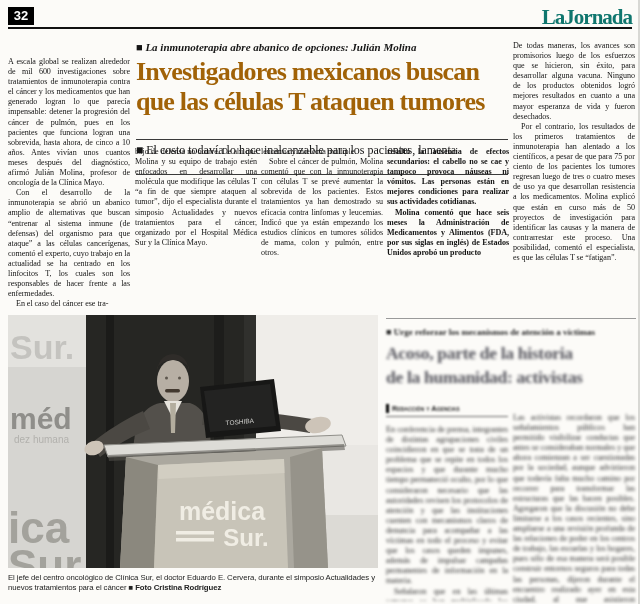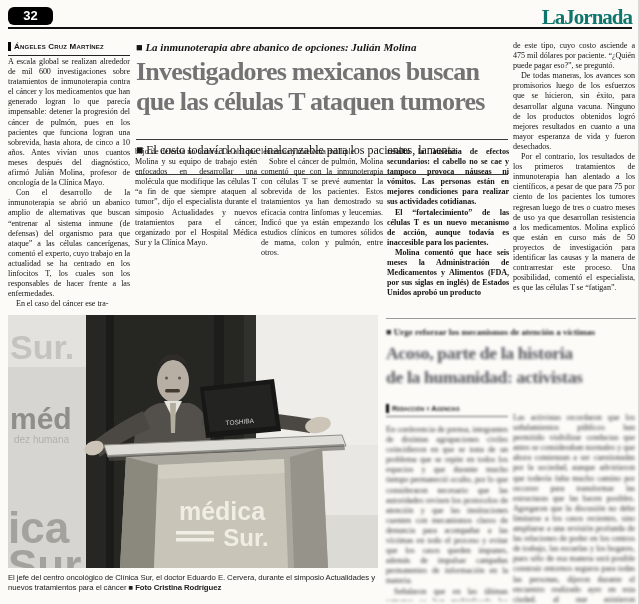--- a/index.html
+++ b/index.html
@@ -1,38 +1,38 @@
 <!DOCTYPE html>
 <html lang="es"><head>
 <meta charset="utf-8">
 <style>
   html,body{margin:0;padding:0;background:#e8e8e8;}
   .page{position:relative;width:640px;height:604px;background:#fcfbf8;overflow:hidden;
         font-family:"Liberation Serif","DejaVu Serif",serif;color:#151515;}
   
-  .pagenum{position:absolute;left:8px;top:7px;width:45px;height:18px;background:#000;color:#fff;
-           font:bold 13px/18px "Liberation Sans",sans-serif;text-align:center;border-radius:6px;}
+  .pagenum{position:absolute;left:8px;top:7px;width:26px;height:18px;background:#000;color:#fff;
+           font:bold 13px/18px "Liberation Sans",sans-serif;text-align:center;}
   .sectionline{position:absolute;left:40px;top:8px;white-space:nowrap;
            font-family:"Liberation Sans",sans-serif;font-weight:bold;}
   .sectionname{font-variant:small-caps;font-size:14px;letter-spacing:.2px;}
   .dateline{font-variant:small-caps;font-size:9px;letter-spacing:.2px;margin-left:4px;}
   .masthead{position:absolute;right:8px;top:5px;font-family:"Liberation Serif",serif;
            font-weight:bold;font-size:21px;letter-spacing:-1px;color:#0f766e;}
   .toprule{position:absolute;left:8px;top:27px;width:624px;height:2px;background:#111;}
   
   .byline{position:absolute;left:8px;top:42px;width:122px;padding-bottom:4px;
           border-bottom:1px solid #222;display:flex;align-items:center;gap:3px;
           font-family:"Liberation Sans",sans-serif;font-weight:bold;font-size:8px;
           font-variant:small-caps;letter-spacing:.2px;white-space:nowrap;overflow:hidden;}
   .bar{display:inline-block;width:3px;height:9px;background:#000;flex:0 0 auto;}
   
   .kicker{position:absolute;left:136px;top:41px;width:374px;font-weight:bold;font-size:11px;
           white-space:nowrap;overflow:hidden;font-style:italic;}
   .headline{position:absolute;left:136px;top:57px;width:376px;height:62px;overflow:hidden;
-          font-weight:bold;font-size:26px;line-height:30px;letter-spacing:-.8px;color:#737373;}
+          font-weight:bold;font-size:26px;line-height:30px;letter-spacing:-.8px;color:#a16207;}
   .headline div{white-space:nowrap;}
   .subhead{position:absolute;left:136px;top:119px;width:372px;border-top:1px solid #3a3a3a;
           border-bottom:1px solid #3a3a3a;padding:3px 0 16px;font-size:12px;white-space:nowrap;overflow:hidden;margin-top:20px;}
   
   .col{position:absolute;width:122px;overflow:hidden;text-align:justify;
        font-size:8.1px;line-height:10.1px;letter-spacing:-.05px;color:#141414;
        -webkit-hyphens:auto;hyphens:auto;}
   .col p{margin:0;}
   .col p + p{text-indent:8px;}
   #c1{left:8px;top:57px;height:251px;}
@@ -67,24 +67,20 @@
 </style>
 </head>
 <body>
 
 <div class="page">
 
   <div class="pagenum">32</div>
   <div class="masthead">LaJornada</div>
   <div class="toprule"></div>
 
-  <div class="byline">
-    <span class="bar"></span>
-    <span>Ángeles Cruz Martínez</span>
-  </div>
 
   <div class="kicker">■ La inmunoterapia abre abanico de opciones: Julián Molina</div>
   <div class="headline">
     <div>Investigadores mexicanos buscan</div>
     <div>que las células T ataquen tumores</div>
   </div>
   <div class="subhead">■ El costo todavía lo hace inalcanzable para los pacientes, lamenta</div>
 
   <div class="col" id="c1">
     <p>A escala global se realizan alrededor de mil 600 investigaciones sobre tratamientos de inmunoterapia contra el cáncer y los medicamentos que han generado logran lo que parecía impensable: detener la progresión del cáncer de pulmón, pues en los pacientes que funciona logran una sobrevida, hasta ahora, de cinco a 10 años. Antes vivían unos cuantos meses después del diagnóstico, afirmó Julián Molina, profesor de oncología de la Clínica Mayo.</p>
@@ -93,25 +89,23 @@
   </div>
   <div class="col" id="c2">
     <p>bajo de defensa no ocurre. De ahí que Molina y su equipo de trabajo estén enfocados en desarrollar una molécula que modifique las células T “a fin de que siempre ataquen al tumor”, dijo el especialista durante el simposio Actualidades y nuevos tratamientos para el cáncer, organizado por el Hospital Médica Sur y la Clínica Mayo.</p>
   </div>
   <div class="col" id="c3">
     <p>leucemia y mieloma múltiple.</p>
     <p>Sobre el cáncer de pulmón, Molina comentó que con la inmunoterapia con células T se prevé aumentar la sobrevida de los pacientes. Estos tratamientos ya han demostrado su eficacia contra linfomas y leucemias. Indicó que ya están empezando los estudios clínicos en tumores sólidos de mama, colon y pulmón, entre otros.</p>
   </div>
   <div class="col" id="c4">
     <p>resaltó la ausencia de efectos secundarios: el cabello no se cae y tampoco provoca náuseas ni vómitos. Las personas están en mejores condiciones para realizar sus actividades cotidianas.</p>
-    <p>El “fortalecimiento” de las células T es un nuevo mecanismo de acción, aunque todavía es inaccesible para los pacientes.</p>
     <p>Molina comentó que hace seis meses la Administración de Medicamentos y Alimentos (FDA, por sus siglas en inglés) de Estados Unidos aprobó un producto</p>
   </div>
   <div class="col" id="c5">
-    <p>de este tipo, cuyo costo asciende a 475 mil dólares por paciente. “¿Quién puede pagar eso?”, se preguntó.</p>
     <p>De todas maneras, los avances son promisorios luego de los esfuerzos que se hicieron, sin éxito, para desarrollar alguna vacuna. Ninguno de los productos obtenidos logró mejores resultados en cuanto a una mayor esperanza de vida y fueron desechados.</p>
     <p>Por el contrario, los resultados de los primeros tratamientos de inmunoterapia han alentado a los científicos, a pesar de que para 75 por ciento de los pacientes los tumores regresan luego de tres o cuatro meses de uso ya que desarrollan resistencia a los medicamentos. Molina explicó que están en curso más de 50 proyectos de investigación para identificar las causas y la manera de contrarrestar este proceso. Una posibilidad, comentó el especialista, es que las células T se “fatigan”.</p>
   </div>
 
   <div class="photo">
     <svg width="370" height="253" viewBox="0 0 370 253">
 
       <rect x="0" y="0" width="370" height="253" fill="#e9e7e3"></rect>
       <rect x="248" y="0" width="122" height="130" fill="#efede9"></rect>
       <rect x="248" y="200" width="122" height="53" fill="#dcdad5"></rect>

